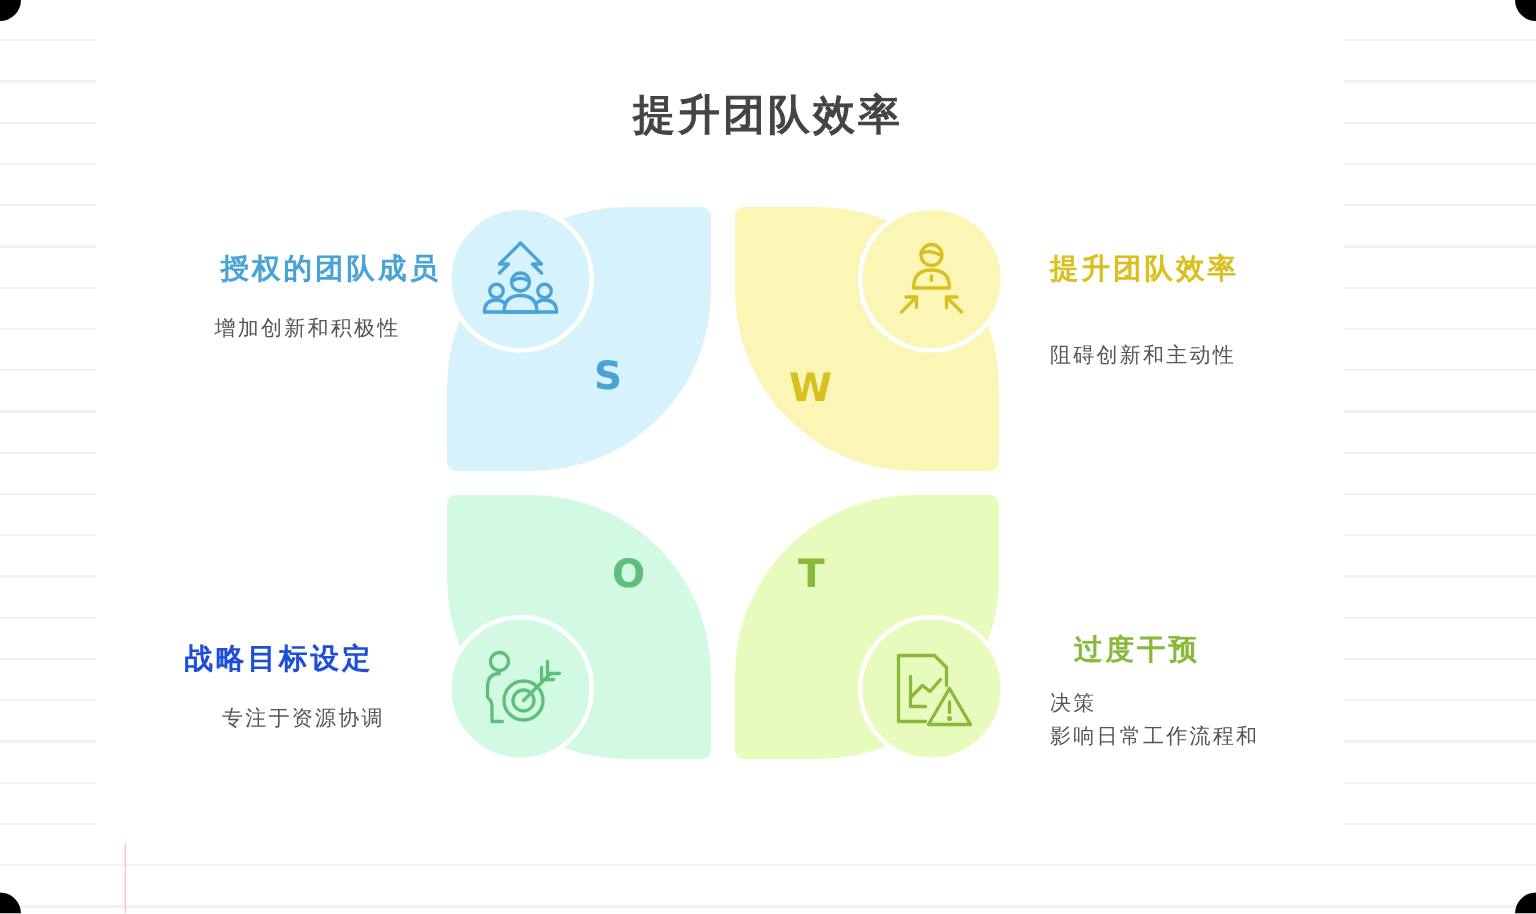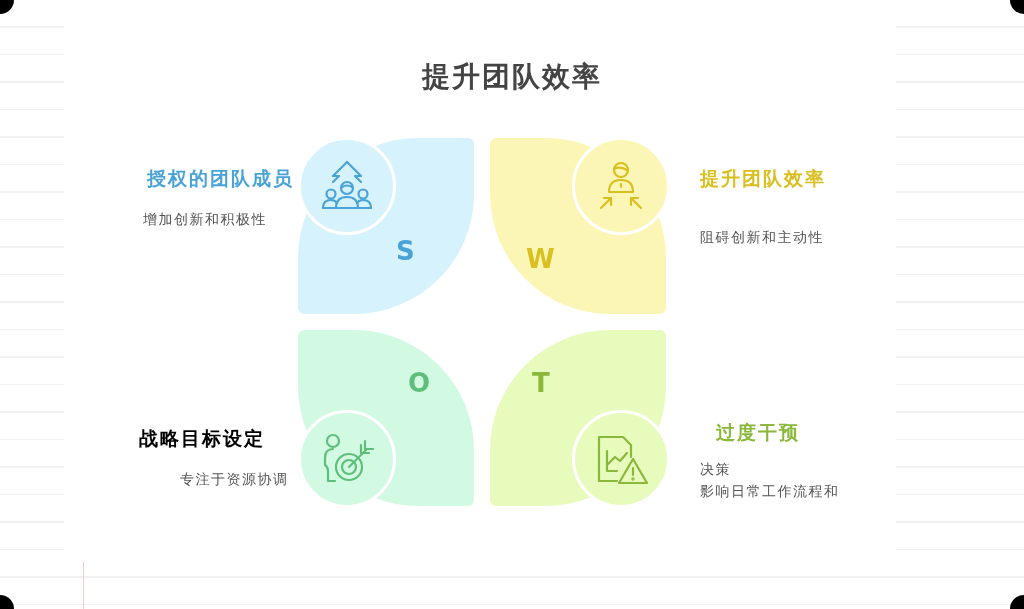--- a/index.html
+++ b/index.html
@@ -124,20 +124,20 @@
     <circle cx="40" cy="48" r="0.6" fill="#8ab83a"></circle>
   </svg>
 </div>
 
 <div class="heading" style="left:108px;top:166px;color:#4aa3d6;margin-left:39px;">授权的团队成员</div>
 <div class="desc" style="left:131px;top:208px;margin-left:12px;">增加创新和积极性</div>
 
 <div class="heading" style="left:700px;top:166px;color:#d9c020;">提升团队效率</div>
 <div class="desc" style="left:700px;top:226px;">阻碍创新和主动性</div>
 
-<div class="heading" style="left:139px;top:426px;color:#000000;">战略目标设定</div>
-<div class="desc" style="left:148px;top:468px;margin-left:32px;">专注于资源协调</div>
+<div class="heading" style="left:123px;top:426px;color:#1d4ed8;">战略目标设定</div>
+<div class="desc" style="left:148px;top:468px;">专注于资源协调</div>
 
 <div class="heading" style="left:716px;top:420px;color:#8ab83a;">过度干预</div>
 <div class="desc" style="left:700px;top:458px;">
   <div>决策</div>
   <div>影响日常工作流程和</div>
 </div>
 
 </body></html>

